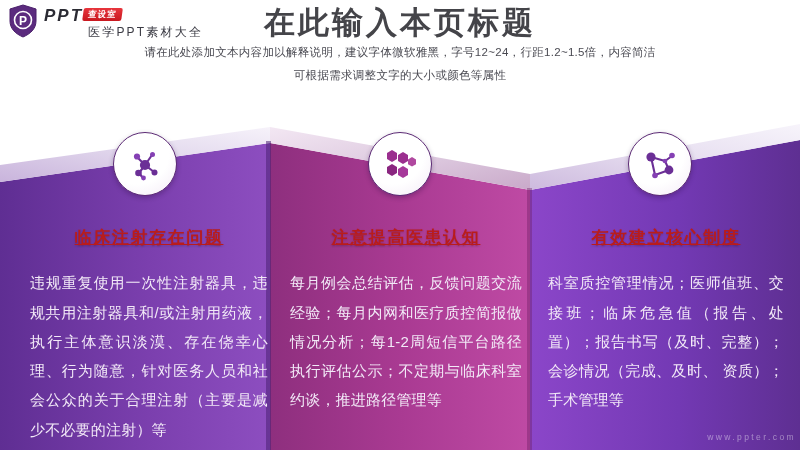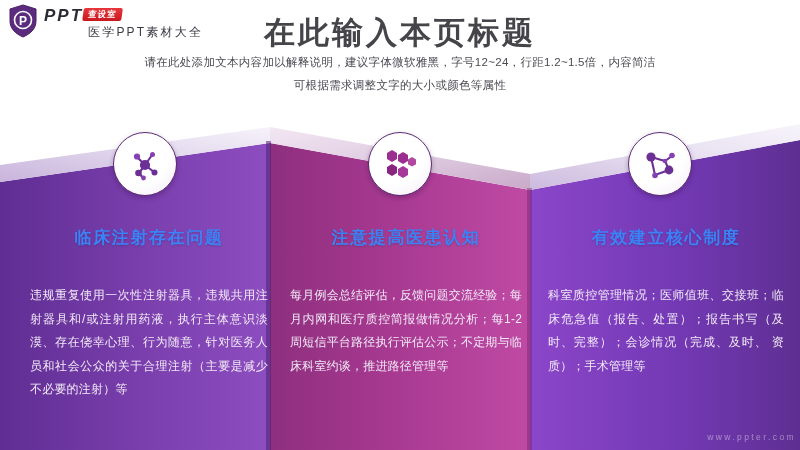--- a/index.html
+++ b/index.html
@@ -45,21 +45,21 @@
   #logo .sub {
     font-size:12px; color:#3b3b44; letter-spacing:2.2px;
     line-height:1; white-space:nowrap;
     font-weight:400;
     padding-left:44px;
   }
 
   
   #header { position:absolute; left:0; top:0; width:800px; z-index:20; text-align:center; }
   #page-title {
-    margin-top:14px;
+    margin-top:4px;
     font-size:31px; font-weight:bold; color:#444449;
     letter-spacing:3px; line-height:1.2;
   }
   #subtitle {
     font-size:11.5px; color:#4a4a52; line-height:1.95;
     letter-spacing:0.3px;
   }
   #subtitle div { white-space:nowrap; }
 
   
@@ -68,26 +68,27 @@
 
   
   .col {
     position:absolute;
     z-index:15;
     text-align:center;
     color:#ffffff;
   }
   .col .heading {
     font-size:17px; font-weight:bold; letter-spacing:1.6px;
-    color:#3b82f6; line-height:1.2;
+    color:#b91c1c; line-height:1.2;
     text-shadow:0 1px 2px rgba(0,0,0,0.18);
+    text-decoration:underline;
   }
   .col .body {
-    margin-top:36px;
-    font-size:12px; line-height:1.95;
+    margin-top:20px;
+    font-size:15px; line-height:1.95;
     color:#f2e9f7;
     text-align:justify; text-align-last:left;
     letter-spacing:0.2px;
   }
   #col1 { left:30px;  top:228px; width:238px; }
   #col2 { left:290px; top:228px; width:232px; }
   #col3 { left:548px; top:228px; width:236px; }
   #col1 .body { text-align-last:left; }
   #col2 .body { text-align-last:left; }
   #col3 .body { text-align-last:left; }

